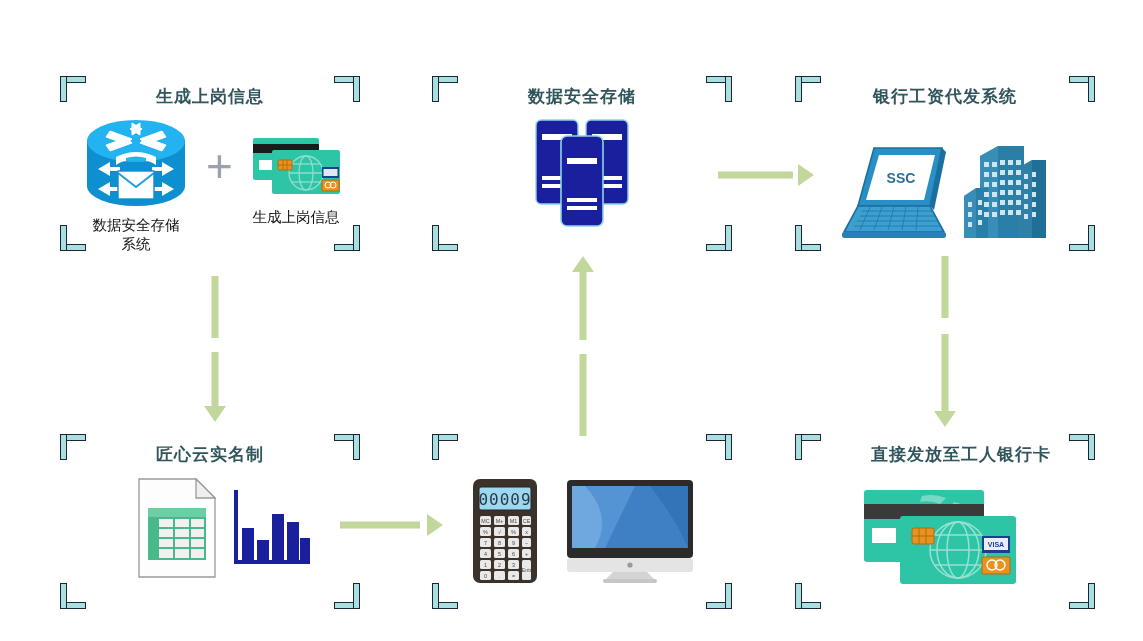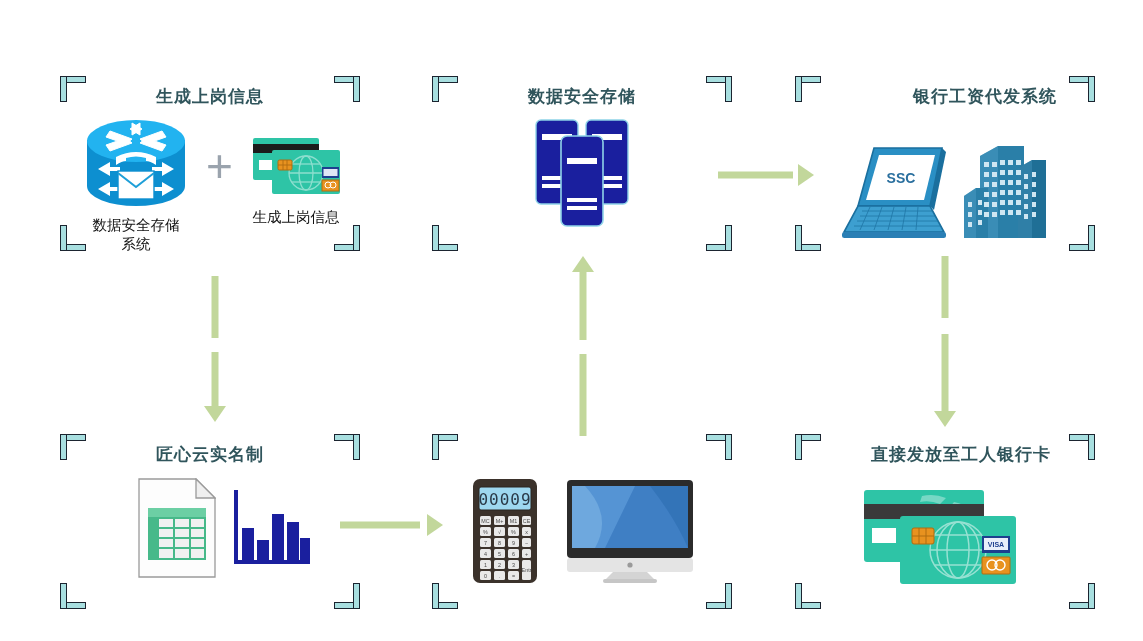--- a/index.html
+++ b/index.html
@@ -177,21 +177,21 @@
       </div>
     <div class="brk bl" style="left:0;bottom:0;">
         <i class="h"></i>
         <i class="v"></i>
       </div>
     <div class="brk br" style="right:0;bottom:0;">
         <i class="h"></i>
         <i class="v"></i>
       </div>
   </div>
-  <div class="cell-title" style="left:795px;top:85px;width:300px;padding-left:40px;">银行工资代发系统</div>
+  <div class="cell-title" style="left:795px;top:85px;width:300px;">银行工资代发系统</div>
 
   <div class="ico" style="left:838px;top:140px;width:112px;height:100px;">
     <svg width="112" height="100" viewBox="0 0 112 100">
       <path d="M20 66 L36 8 L104 8 L92 66 Z" fill="#2a8fc4" stroke="#1a6f9e" stroke-width="1.6"></path>
       <path d="M28 60 L41 15 L97 15 L86 60 Z" fill="#ffffff"></path>
       <text x="63" y="43" font-family="'Liberation Sans',sans-serif" font-size="14" font-weight="bold" fill="#2a6f9e" text-anchor="middle">SSC</text>
       <path d="M104 8 L108 12 L96 70 L92 66 Z" fill="#1a6f9e"></path>
       <path d="M20 66 L92 66 L106 92 L6 92 Z" fill="#3d9fd0" stroke="#1a6f9e" stroke-width="1.6"></path>
       <g stroke="#1a6f9e" stroke-width="0.8" opacity="0.85">
         <line x1="24" y1="71" x2="94" y2="71"></line>

